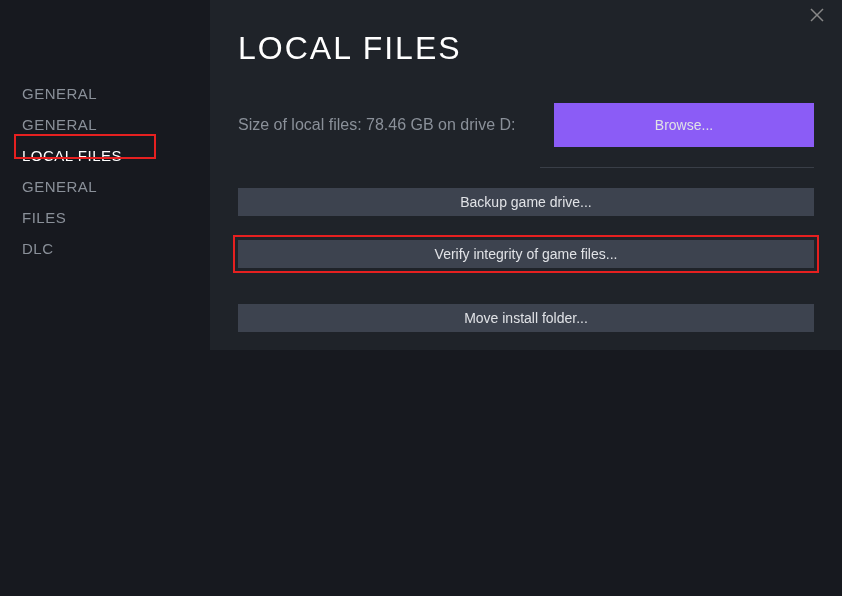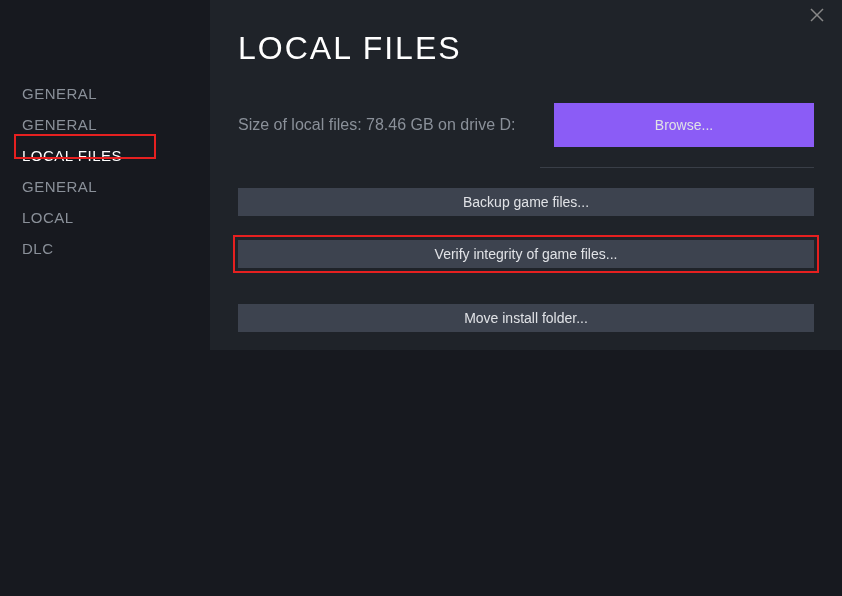--- a/index.html
+++ b/index.html
@@ -128,21 +128,21 @@
     }
   </style>
 </head>
 <body>
 
 <div class="sidebar">
   <div class="sidebar-item">GENERAL</div>
   <div class="sidebar-item">GENERAL</div>
   <div class="sidebar-item active">LOCAL FILES</div>
   <div class="sidebar-item">GENERAL</div>
-  <div class="sidebar-item">LOCAL</div>
+  <div class="sidebar-item">FILES</div>
   <div class="sidebar-item">DLC</div>
   <div class="sidebar-highlight"></div>
 </div>
 
 <div class="content">
   <div class="close-icon">
     <svg viewBox="0 0 14 14">
         <line x1="1" y1="1" x2="13" y2="13" stroke="currentColor" stroke-width="1.5"></line>
         <line x1="13" y1="1" x2="1" y2="13" stroke="currentColor" stroke-width="1.5"></line>
       </svg>
@@ -150,20 +150,20 @@
   <h1 class="page-title">LOCAL FILES</h1>
 
   <div class="size-row">
     <div class="size-text">Size of local files: 78.46 GB on drive D:</div>
     <button class="browse-button">Browse...</button>
   </div>
 
   <hr class="divider">
 
   <div class="action-buttons">
-    <button class="action-button">Backup game files...</button>
+    <button class="action-button">Backup game drive...</button>
     <div class="verify-wrap">
       <button class="action-button">Verify integrity of game files...</button>
       <div class="verify-highlight"></div>
     </div>
     <button class="action-button">Move install folder...</button>
   </div>
 </div>
 
 </body></html>

